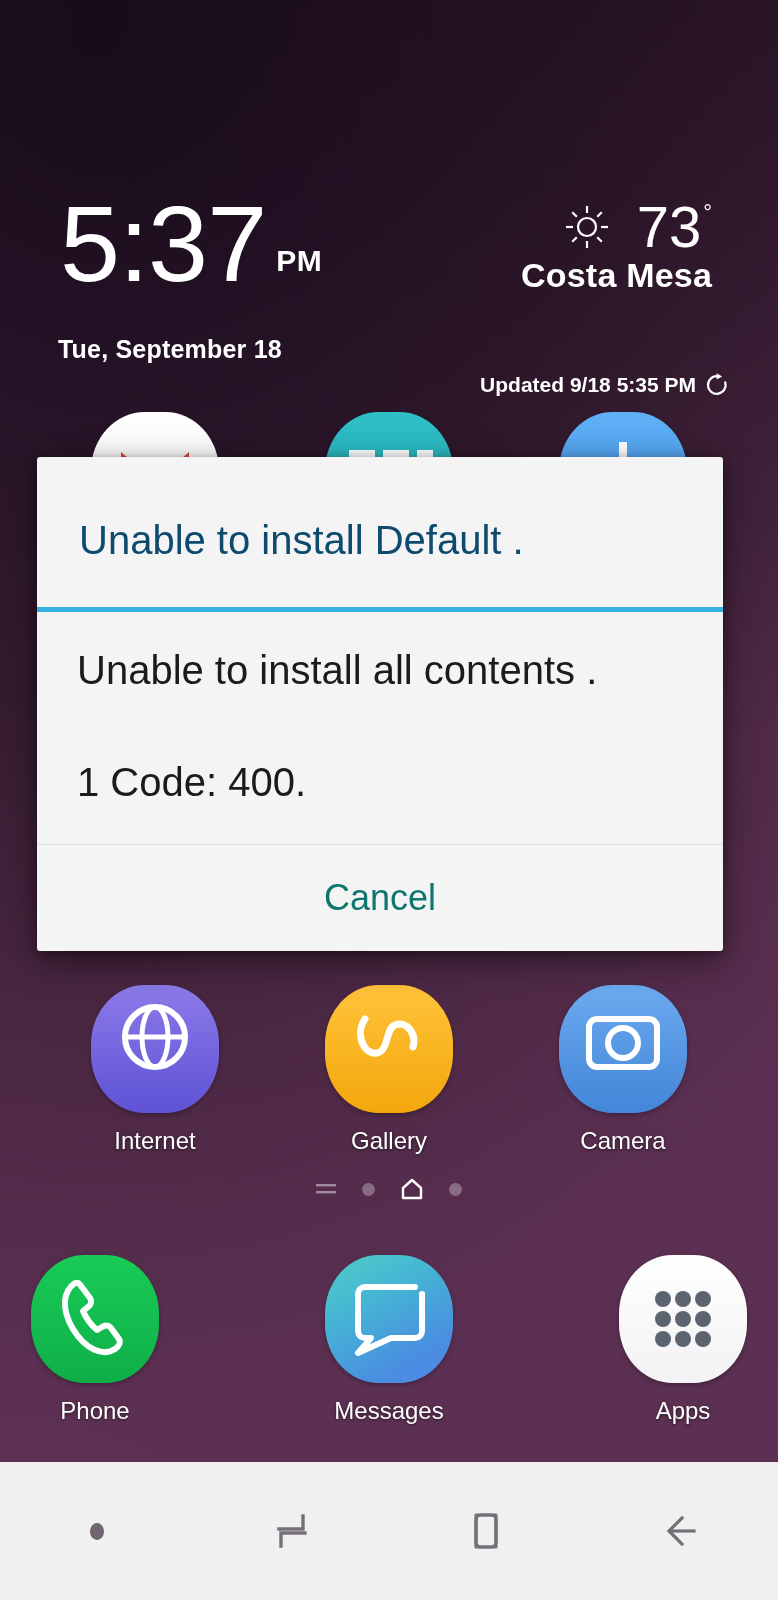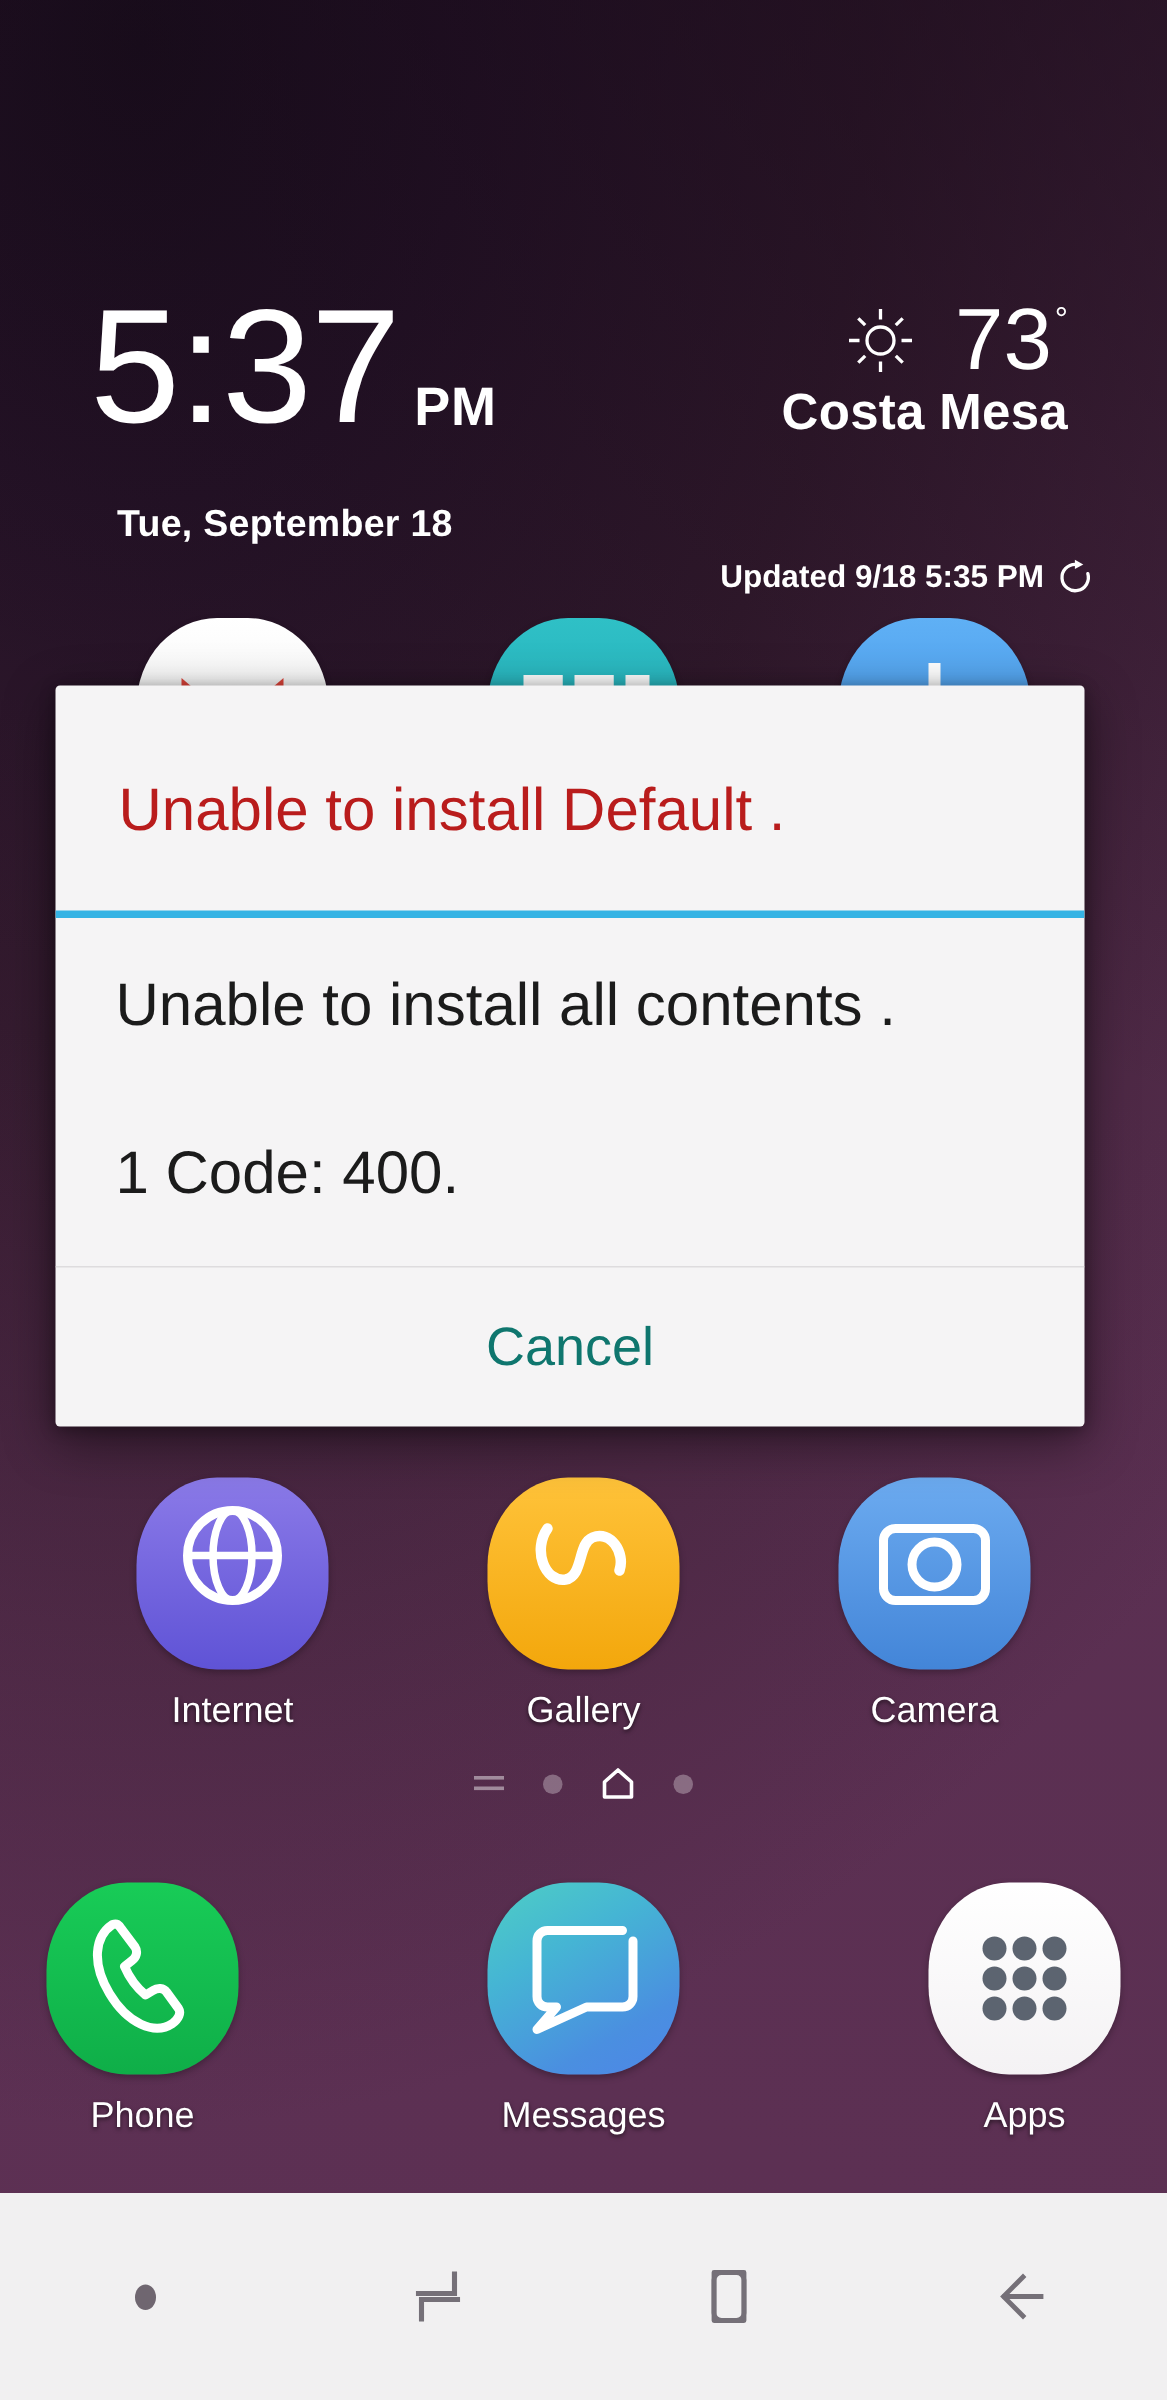--- a/index.html
+++ b/index.html
@@ -38,30 +38,29 @@
     position:absolute; left:60px; top:0px;
     display:flex; align-items:flex-end;
   }
   .clock-time{
     font-size:108px; line-height:108px;
     font-weight:300;
     letter-spacing:-1px;
     color:#fff;
   }
   .clock-ampm{
-    font-size:36px; line-height:30px;
+    font-size:30px; line-height:30px;
     font-weight:700;
-    margin-left:10px; margin-bottom:12px;
+    margin-left:10px; margin-bottom:22px;
     letter-spacing:.5px;
   }
   .clock-date{
     position:absolute; left:58px; top:145px;
     font-size:25px; font-weight:700;
     letter-spacing:.2px;
-    margin-left:20px;
   }
 
   .weather{
     position:absolute; right:66px; top:8px;
     text-align:right;
   }
   .weather-top{
     display:flex; align-items:center; justify-content:flex-end; gap:26px;
   }
   .sun-icon{ width:48px; height:48px; display:block; }
@@ -147,21 +146,21 @@
     position:absolute; left:37px; top:457px;
     width:686px;
     background:#f5f4f5;
     border-radius:3px;
     box-shadow:0 10px 34px rgba(0,0,0,.45), 0 2px 10px rgba(0,0,0,.3);
     overflow:hidden;
   }
   #dialog-title{
     padding:60px 42px 44px 42px;
     font-size:40px;
-    color:#b91c1c;
+    color:#0c4a6e;
     font-weight:400;
     line-height:46px;
   }
   #dialog-rule{
     height:5px; background:#35b3e4; width:100%;
   }
   #dialog-body{
     padding:30px 40px 28px 40px;
     font-size:40px;
     line-height:56px;

